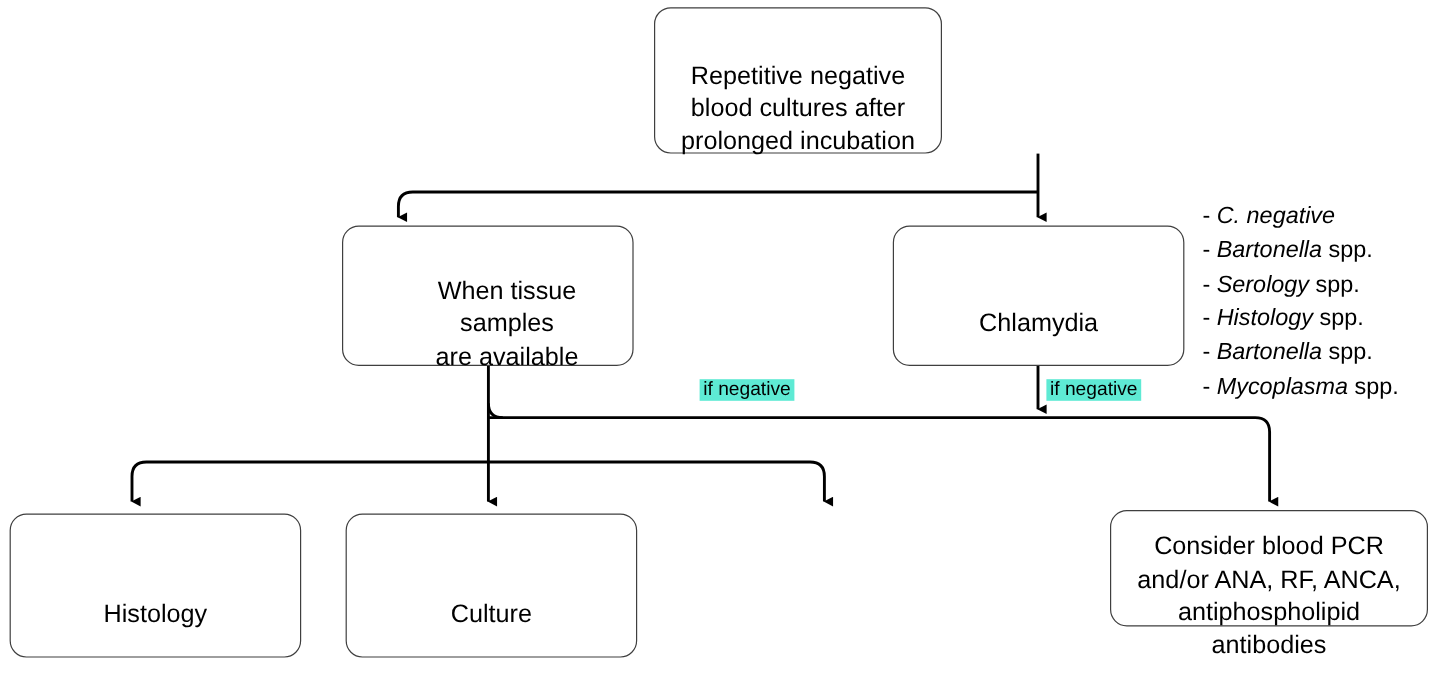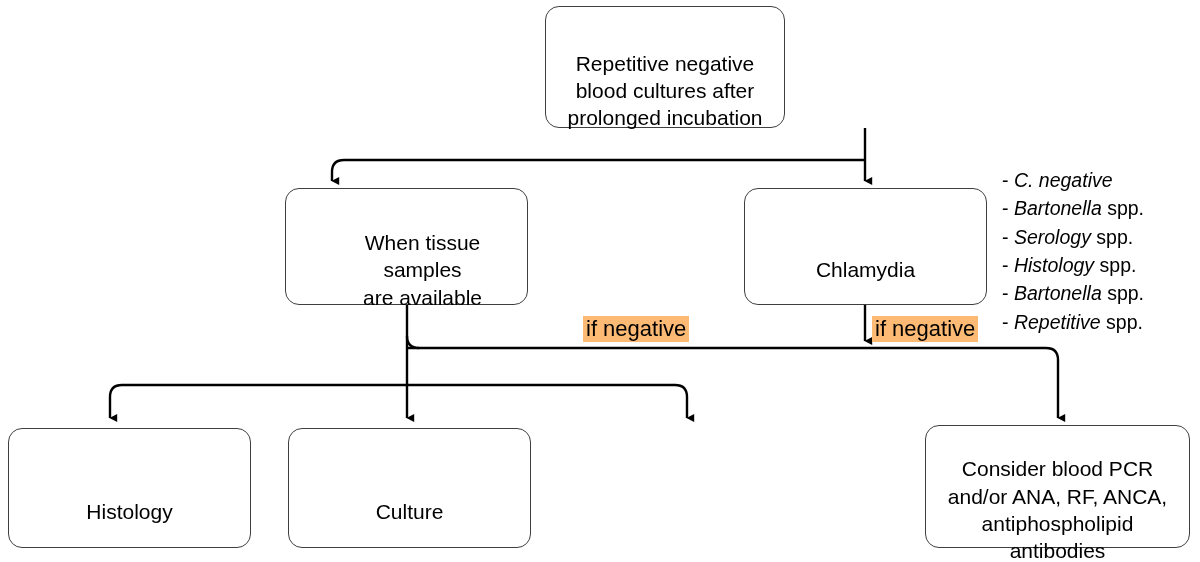--- a/index.html
+++ b/index.html
@@ -42,23 +42,23 @@
     padding: 2px 8px;
     z-index: 2;
   }
   .node-text {
     display: block;
     white-space: pre-line;
     margin-top: 47px;
   }
   .edge-label {
     position: absolute;
-    font-size: 22px;
+    font-size: 16px;
     color: #000000;
-    background: #fdba74;
+    background: #5eead4;
     white-space: nowrap;
     z-index: 3;
     padding: 0 3px;
   }
   #organism-list {
     position: absolute;
     left: 1002px;
     top: 166px;
     width: 200px;
     font-size: 19.5px;
@@ -127,33 +127,33 @@
 
   <div class="node" style="left:8px; top:428px; width:243px; height:120px;">
     <span class="node-text">Histology</span>
   </div>
 
   <div class="node" style="left:288px; top:428px; width:243px; height:120px;">
     <span class="node-text">Culture</span>
   </div>
 
 
-  <div class="node" style="left:925px; top:425px; width:265px; height:123px;">
+  <div class="node" style="left:925px; top:425px; width:265px; height:97px;">
     <span class="node-text">Consider blood PCR
 and/or ANA, RF, ANCA,
 antiphospholipid
 antibodies</span>
   </div>
 
   <div class="edge-label" style="left:583px; top:316px;">if negative</div>
 
   <div class="edge-label" style="left:872px; top:316px;">if negative</div>
 
   <div id="organism-list">
       <div class="organism-item"><span class="bullet">- </span><span class="genus">C. negative</span><span class="suffix"></span></div>
       <div class="organism-item"><span class="bullet">- </span><span class="genus">Bartonella</span><span class="suffix"> spp.</span></div>
       <div class="organism-item"><span class="bullet">- </span><span class="genus">Serology</span><span class="suffix"> spp.</span></div>
       <div class="organism-item"><span class="bullet">- </span><span class="genus">Histology</span><span class="suffix"> spp.</span></div>
       <div class="organism-item"><span class="bullet">- </span><span class="genus">Bartonella</span><span class="suffix"> spp.</span></div>
-      <div class="organism-item"><span class="bullet">- </span><span class="genus">Repetitive</span><span class="suffix"> spp.</span></div>
+      <div class="organism-item"><span class="bullet">- </span><span class="genus">Mycoplasma</span><span class="suffix"> spp.</span></div>
     </div>
 
 </div>
 
 </body></html>

